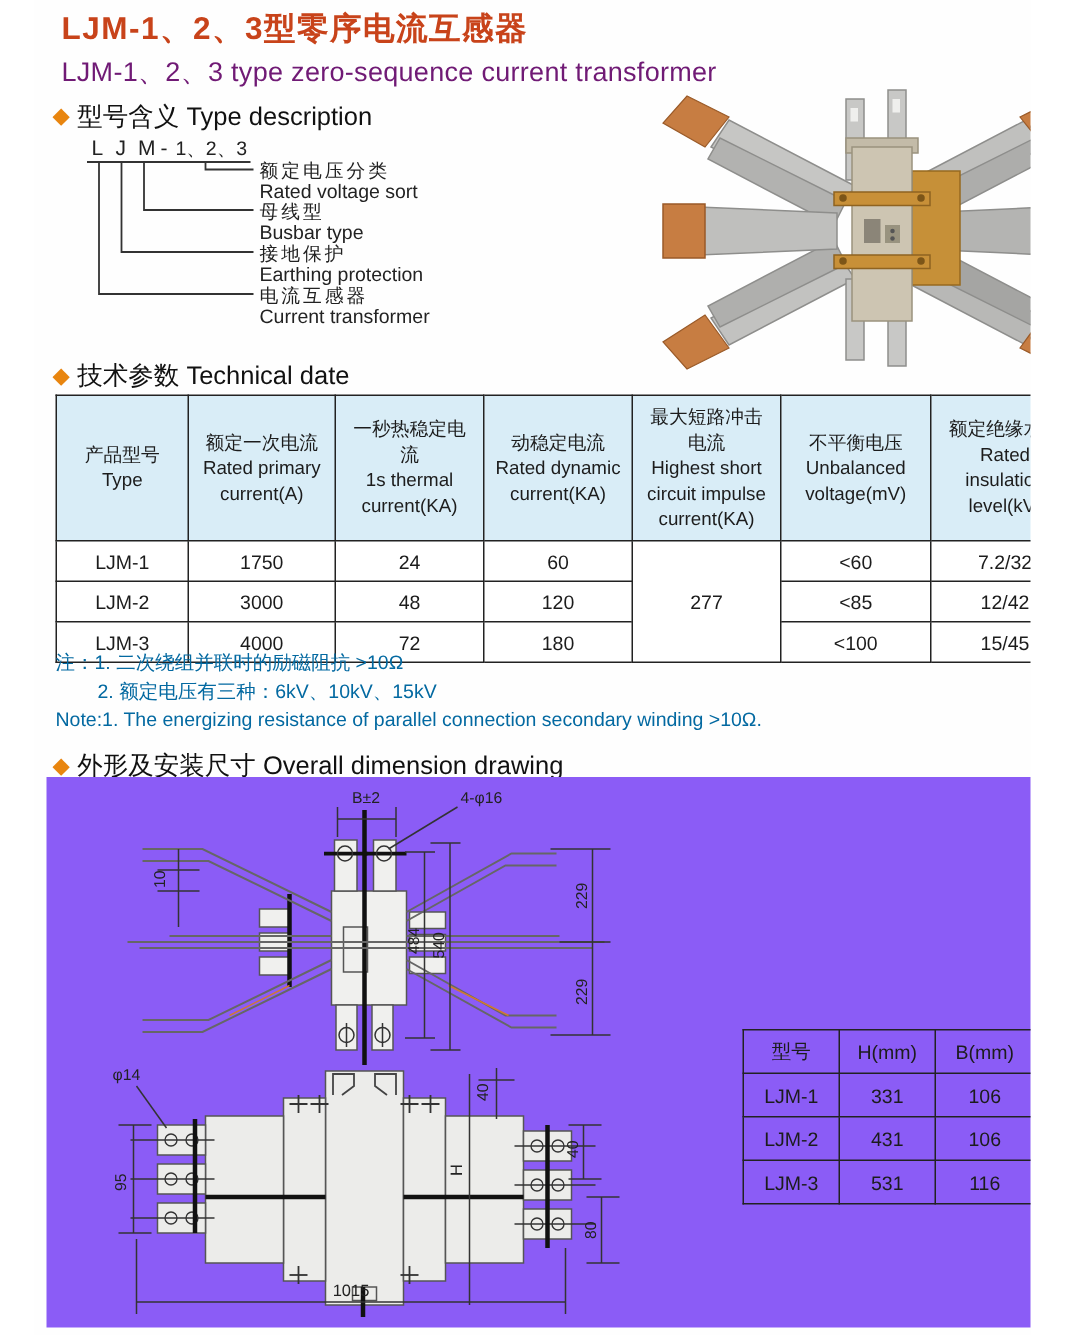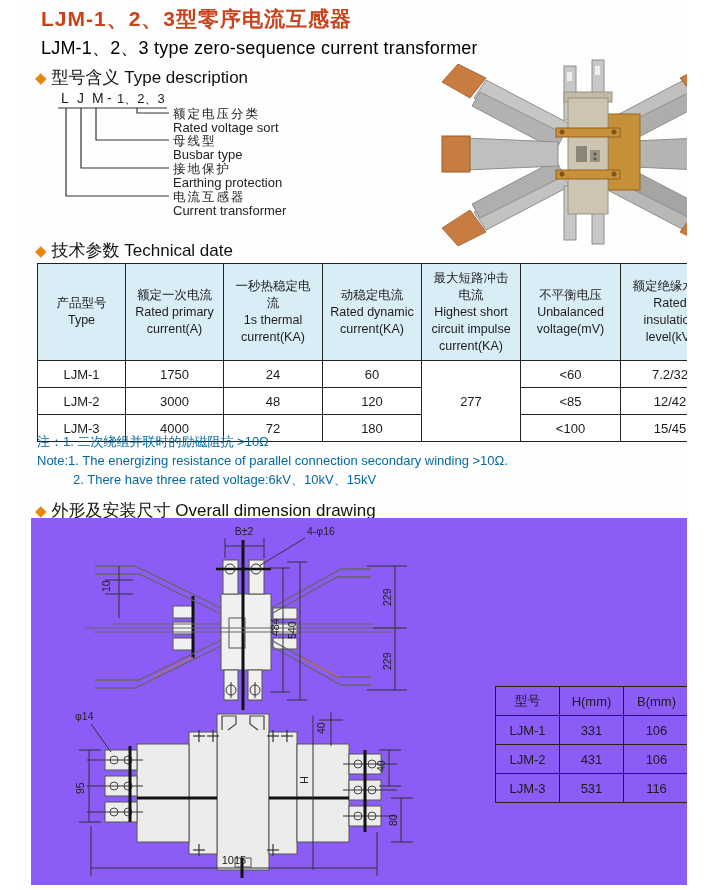--- a/index.html
+++ b/index.html
@@ -5,21 +5,21 @@
   * { margin:0; padding:0; box-sizing:border-box; }
   html,body { background:#ffffff; }
   .page {
     position:relative; width:664px; height:890px; margin:0 auto;
     background:#fefefe; overflow:hidden;
     font-family:"Liberation Sans","DejaVu Sans",sans-serif; color:#1c1c1c;
   }
   
   .title-block { position:absolute; left:18px; top:5px; }
   .title-cn { font-size:21px; font-weight:bold; color:#c8431a; letter-spacing:1px; }
-  .title-en { font-size:18px; color:#000000; margin-top:3px; letter-spacing:0.2px; }
+  .title-en { font-size:18px; color:#701a75; margin-top:3px; letter-spacing:0.2px; }
   
   .sec-heading { position:absolute; display:flex; align-items:center; gap:5px;
                  font-size:17px; color:#111; }
   .sec-heading .diamond { color:#e8850f; font-size:15px; line-height:1; }
   .sh1 { left:12px; top:66px; }
   .sh2 { left:12px; top:239px; }
   .sh3 { left:12px; top:499px; }
   
   .type-diagram { position:absolute; left:28px; top:88px; }
   .photo-svg   { position:absolute; left:415px; top:58px; }
@@ -211,22 +211,22 @@
         <td>72</td>
         <td>180</td>
         <td>&lt;100</td>
         <td>15/45</td>
       </tr>
     </tbody>
   </table>
 
   <div class="notes">
     <div>注：1. 二次绕组并联时的励磁阻抗 &gt;10Ω</div>
+    <div class="n-ind1">2. 额定电压有三种：6kV、10kV、15kV</div>
     <div>Note:1. The energizing resistance of parallel connection secondary winding &gt;10Ω.</div>
-    <div class="n-ind2">2. There have three rated voltage:6kV、10kV、15kV</div>
   </div>
 
   <div class="sec-heading sh3">
     <span class="diamond">◆</span>
     <span>外形及安装尺寸 Overall dimension drawing</span>
   </div>
 
   <div class="dim-panel">
 
     <svg class="front-svg" width="350" height="195" viewBox="0 0 350 195">

